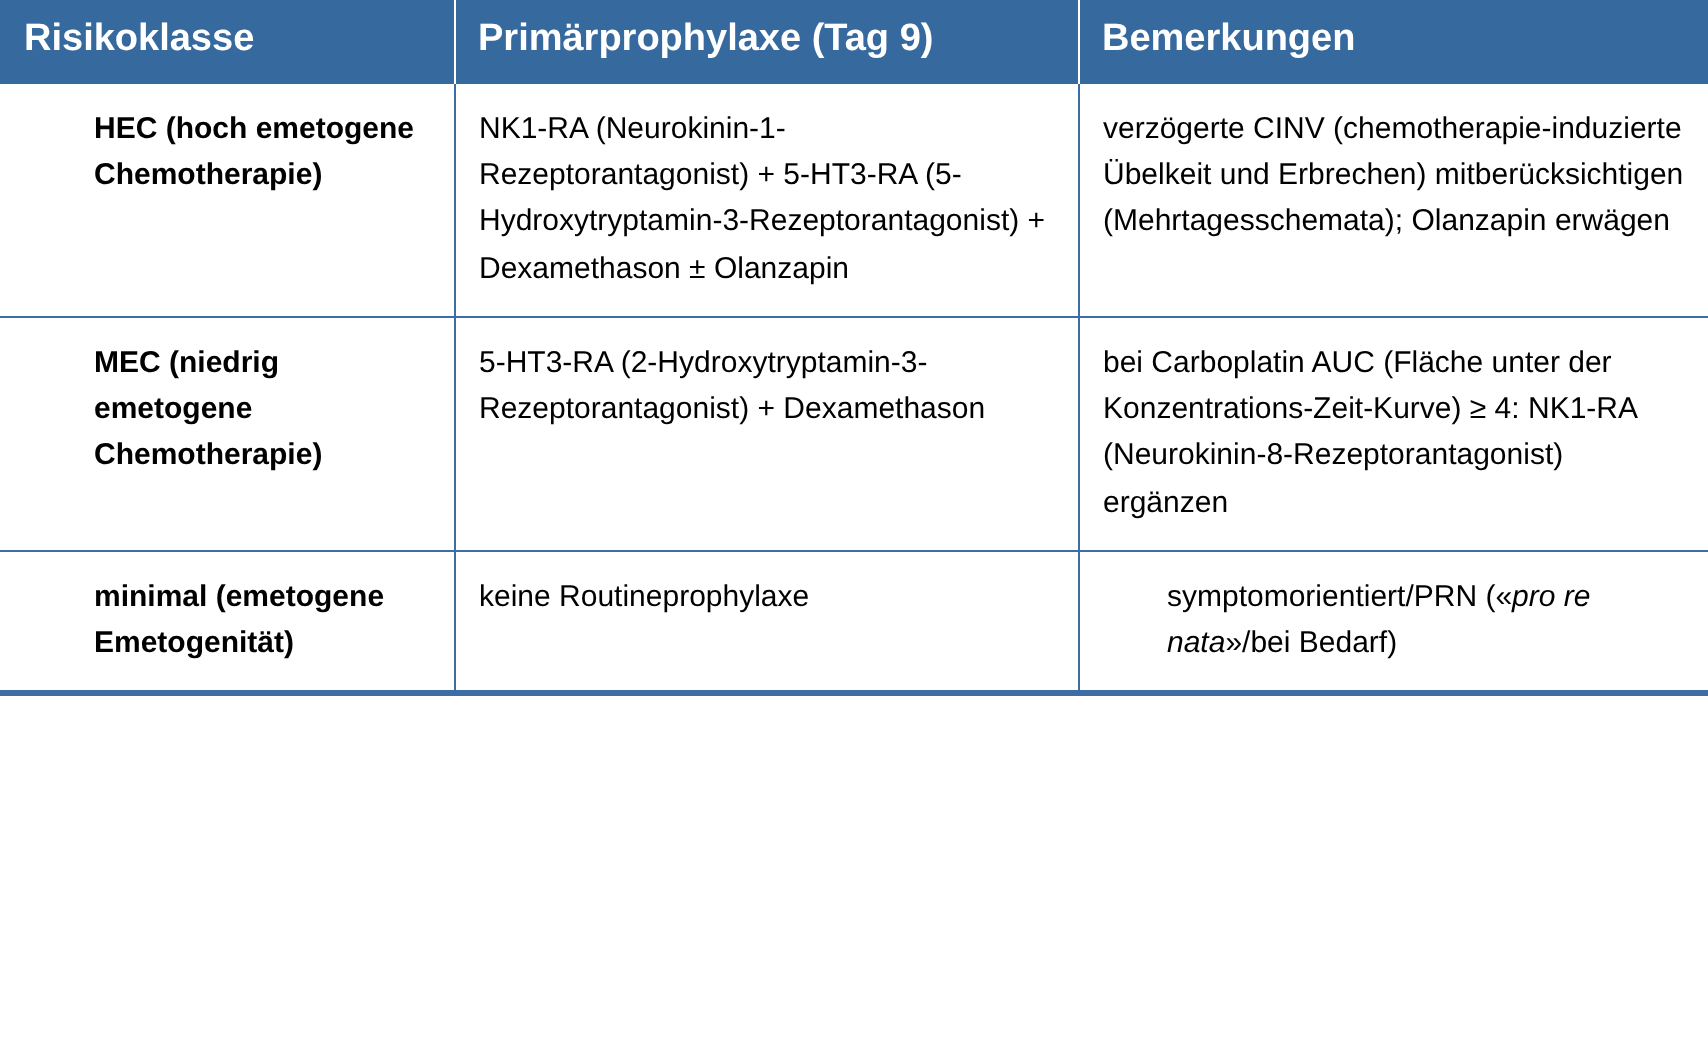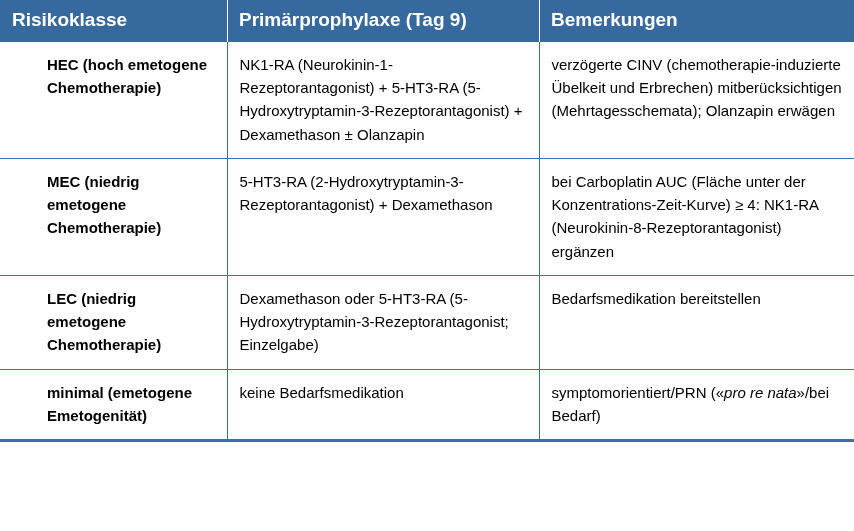--- a/index.html
+++ b/index.html
@@ -70,20 +70,21 @@
   .bottom-rule {
     width: 854px;
     height: 3px;
     background: #3c6ea5;
   }
   em.it {
     font-style: italic;
   }
   .cell-text {
     display: block;
+    margin-left: 32px;
   }
 </style>
 </head>
 <body>
 
 <div class="table-wrap">
   <table class="risk-table">
     <colgroup>
       <col class="c1">
       <col class="c2">
@@ -101,27 +102,22 @@
         <td class="first">HEC (hoch emetogene Chemotherapie)</td>
         <td>NK1-RA (Neurokinin-1-Rezeptorantagonist) + 5-HT3-RA (5-Hydroxytryptamin-3-Rezeptorantagonist) + Dexamethason ± Olanzapin</td>
         <td class="last">verzögerte CINV (chemotherapie-induzierte Übelkeit und Erbrechen) mitberücksichtigen (Mehrtagesschemata); Olanzapin erwägen</td>
       </tr>
       <tr>
         <td class="first">MEC (niedrig emetogene Chemotherapie)</td>
         <td>5-HT3-RA (2-Hydroxytryptamin-3-Rezeptorantagonist) + Dexamethason</td>
         <td class="last">bei Carboplatin AUC (Fläche unter der Konzentrations-Zeit-Kurve) ≥ 4: NK1-RA (Neurokinin-8-Rezeptorantagonist) ergänzen</td>
       </tr>
       <tr>
-        <td class="first">LEC (niedrig emetogene Chemotherapie)</td>
-        <td>Dexamethason oder 5-HT3-RA (5-Hydroxytryptamin-3-Rezeptorantagonist; Einzelgabe)</td>
-        <td class="last">Bedarfsmedikation bereitstellen</td>
-      </tr>
-      <tr>
         <td class="first">minimal (emetogene Emetogenität)</td>
-        <td>keine Bedarfsmedikation</td>
+        <td>keine Routineprophylaxe</td>
         <td class="last">
             <span class="cell-text"><span>symptomorientiert/PRN («</span><em class="it">pro re nata</em><span>»/bei Bedarf)</span></span>
           </td>
       </tr>
     </tbody>
   </table>
   <div class="bottom-rule"></div>
 </div>
 
 </body></html>

